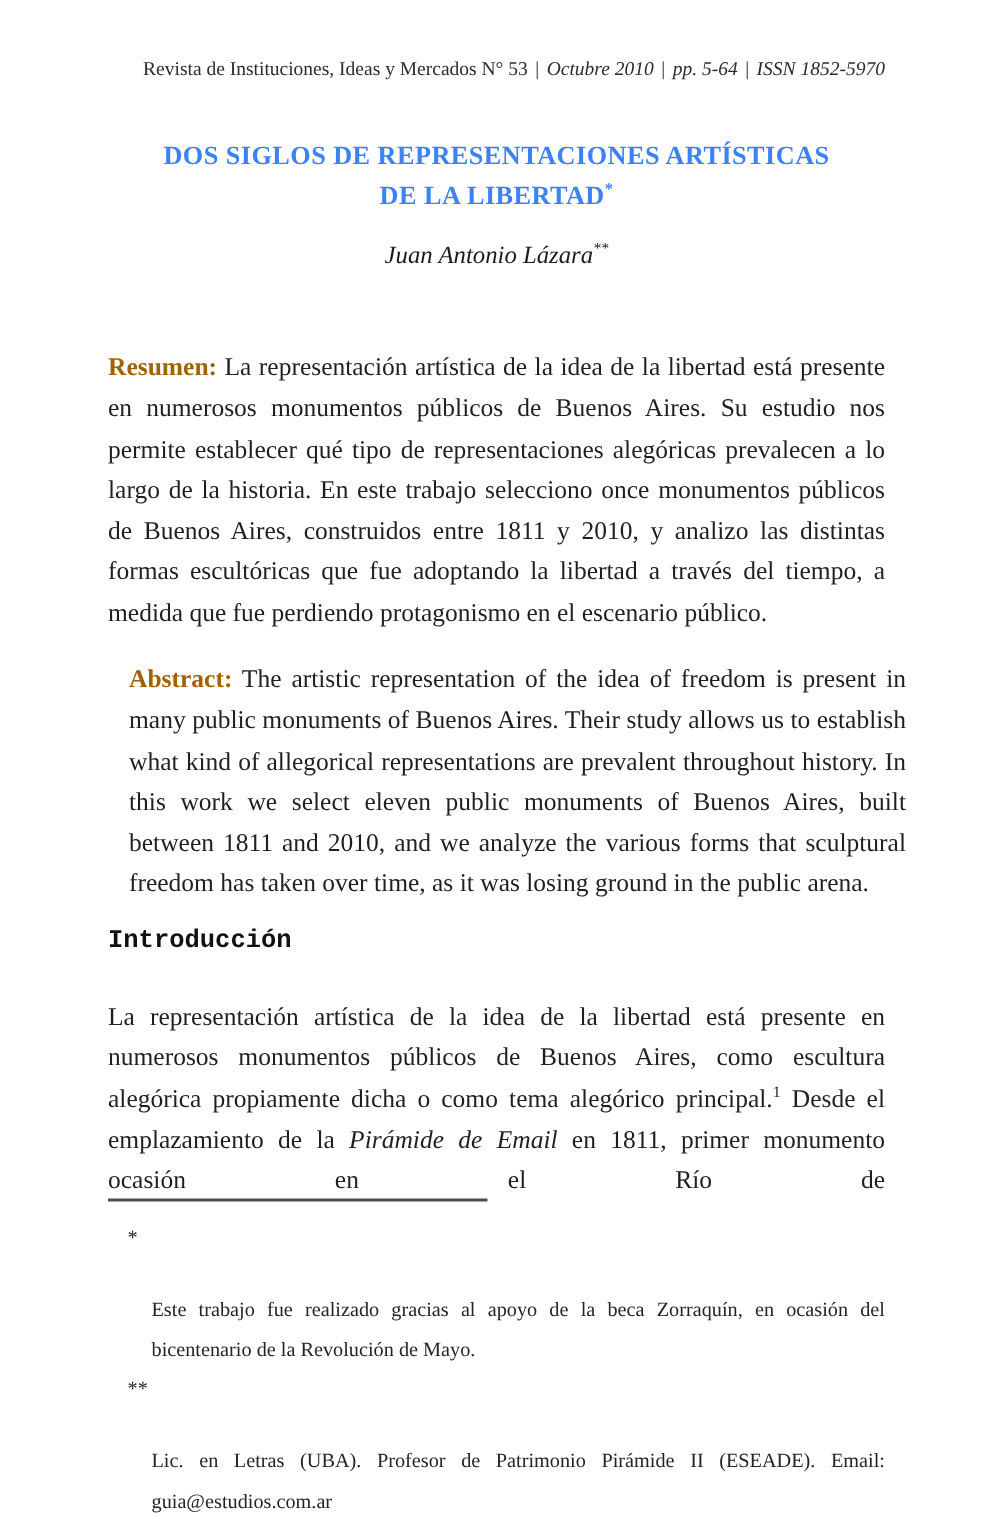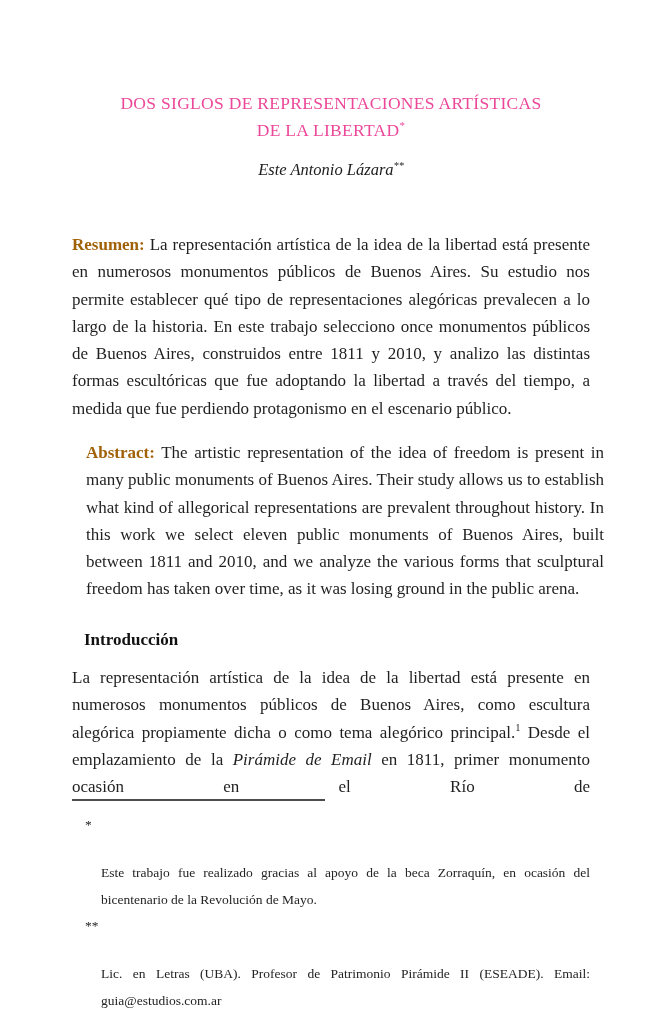--- a/index.html
+++ b/index.html
@@ -33,25 +33,25 @@
     display: inline-block;
     margin: 0 5px;
     color: #2b2b2b;
   }
   .journal-header .it {
     font-style: italic;
   }
   .doc-title {
     top: 90px;
     text-align: center;
-    font-weight: normal;
+    font-weight: bold;
     font-size: 17.5px;
     line-height: 27px;
     letter-spacing: 0.3px;
-    color: #ec4899;
+    color: #3b82f6;
   }
   .doc-title sup, .author sup {
     font-size: 62%;
     vertical-align: super;
     line-height: 0;
   }
   .author {
     top: 160px;
     text-align: center;
     font-style: italic;
@@ -114,39 +114,42 @@
     flex: 1;
     text-align: justify;
     margin-top: 48px;
   }
 </style>
 </head>
 <body>
 
 <div class="page">
 
+  <div class="block journal-header">
+    <span>Revista de Instituciones, Ideas y Mercados N° 53</span><span class="sep">|</span><span class="it">Octubre 2010</span><span class="sep">|</span><span class="it">pp. 5-64</span><span class="sep">|</span><span class="it">ISSN 1852-5970</span>
+  </div>
 
   <h1 class="block doc-title" style="margin:0;">
     <span>DOS SIGLOS DE REPRESENTACIONES ARTÍSTICAS</span><br>
     <span>DE LA LIBERTAD</span><sup>*</sup>
   </h1>
 
   <div class="block author">
-    <span>Este Antonio Lázara</span><sup>**</sup>
+    <span>Juan Antonio Lázara</span><sup>**</sup>
   </div>
 
   <p class="block para resumen-block" style="margin:0;">
     <span class="lead-label">Resumen:</span><span> La representación artística de la idea de la libertad está presente en numerosos monumentos públicos de Buenos Aires. Su estudio nos permite establecer qué tipo de representaciones alegóricas prevalecen a lo largo de la historia. En este trabajo selecciono once monumentos públicos de Buenos Aires, construidos entre 1811 y 2010, y analizo las distintas formas escultóricas que fue adoptando la libertad a través del tiempo, a medida que fue perdiendo protagonismo en el escenario público.</span>
   </p>
 
   <p class="block para abstract-block" style="margin:14px;">
     <span class="lead-label">Abstract:</span><span> The artistic representation of the idea of freedom is present in many public monuments of Buenos Aires. Their study allows us to establish what kind of allegorical representations are prevalent throughout history. In this work we select eleven public monuments of Buenos Aires, built between 1811 and 2010, and we analyze the various forms that sculptural freedom has taken over time, as it was losing ground in the public arena.</span>
   </p>
 
-  <h2 class="block section-heading" style="margin:12px;">Introducción</h2>
+  <h2 class="block section-heading" style="margin:0;font-family:Liberation Mono, monospace;">Introducción</h2>
 
   <p class="block para intro-para" style="margin:0;">
     <span>La representación artística de la idea de la libertad está presente en numerosos monumentos públicos de Buenos Aires, como escultura alegórica propiamente dicha o como tema alegórico principal.</span><sup>1</sup><span> Desde el emplazamiento de la </span><span class="term-italic">Pirámide de Email</span><span> en 1811, primer monumento ocasión en el Río de</span>
   </p>
 
   <div class="fn-rule"></div>
 
   <div class="block footnotes">
     <div class="fn-row">
       <span class="fn-marker">*</span>

